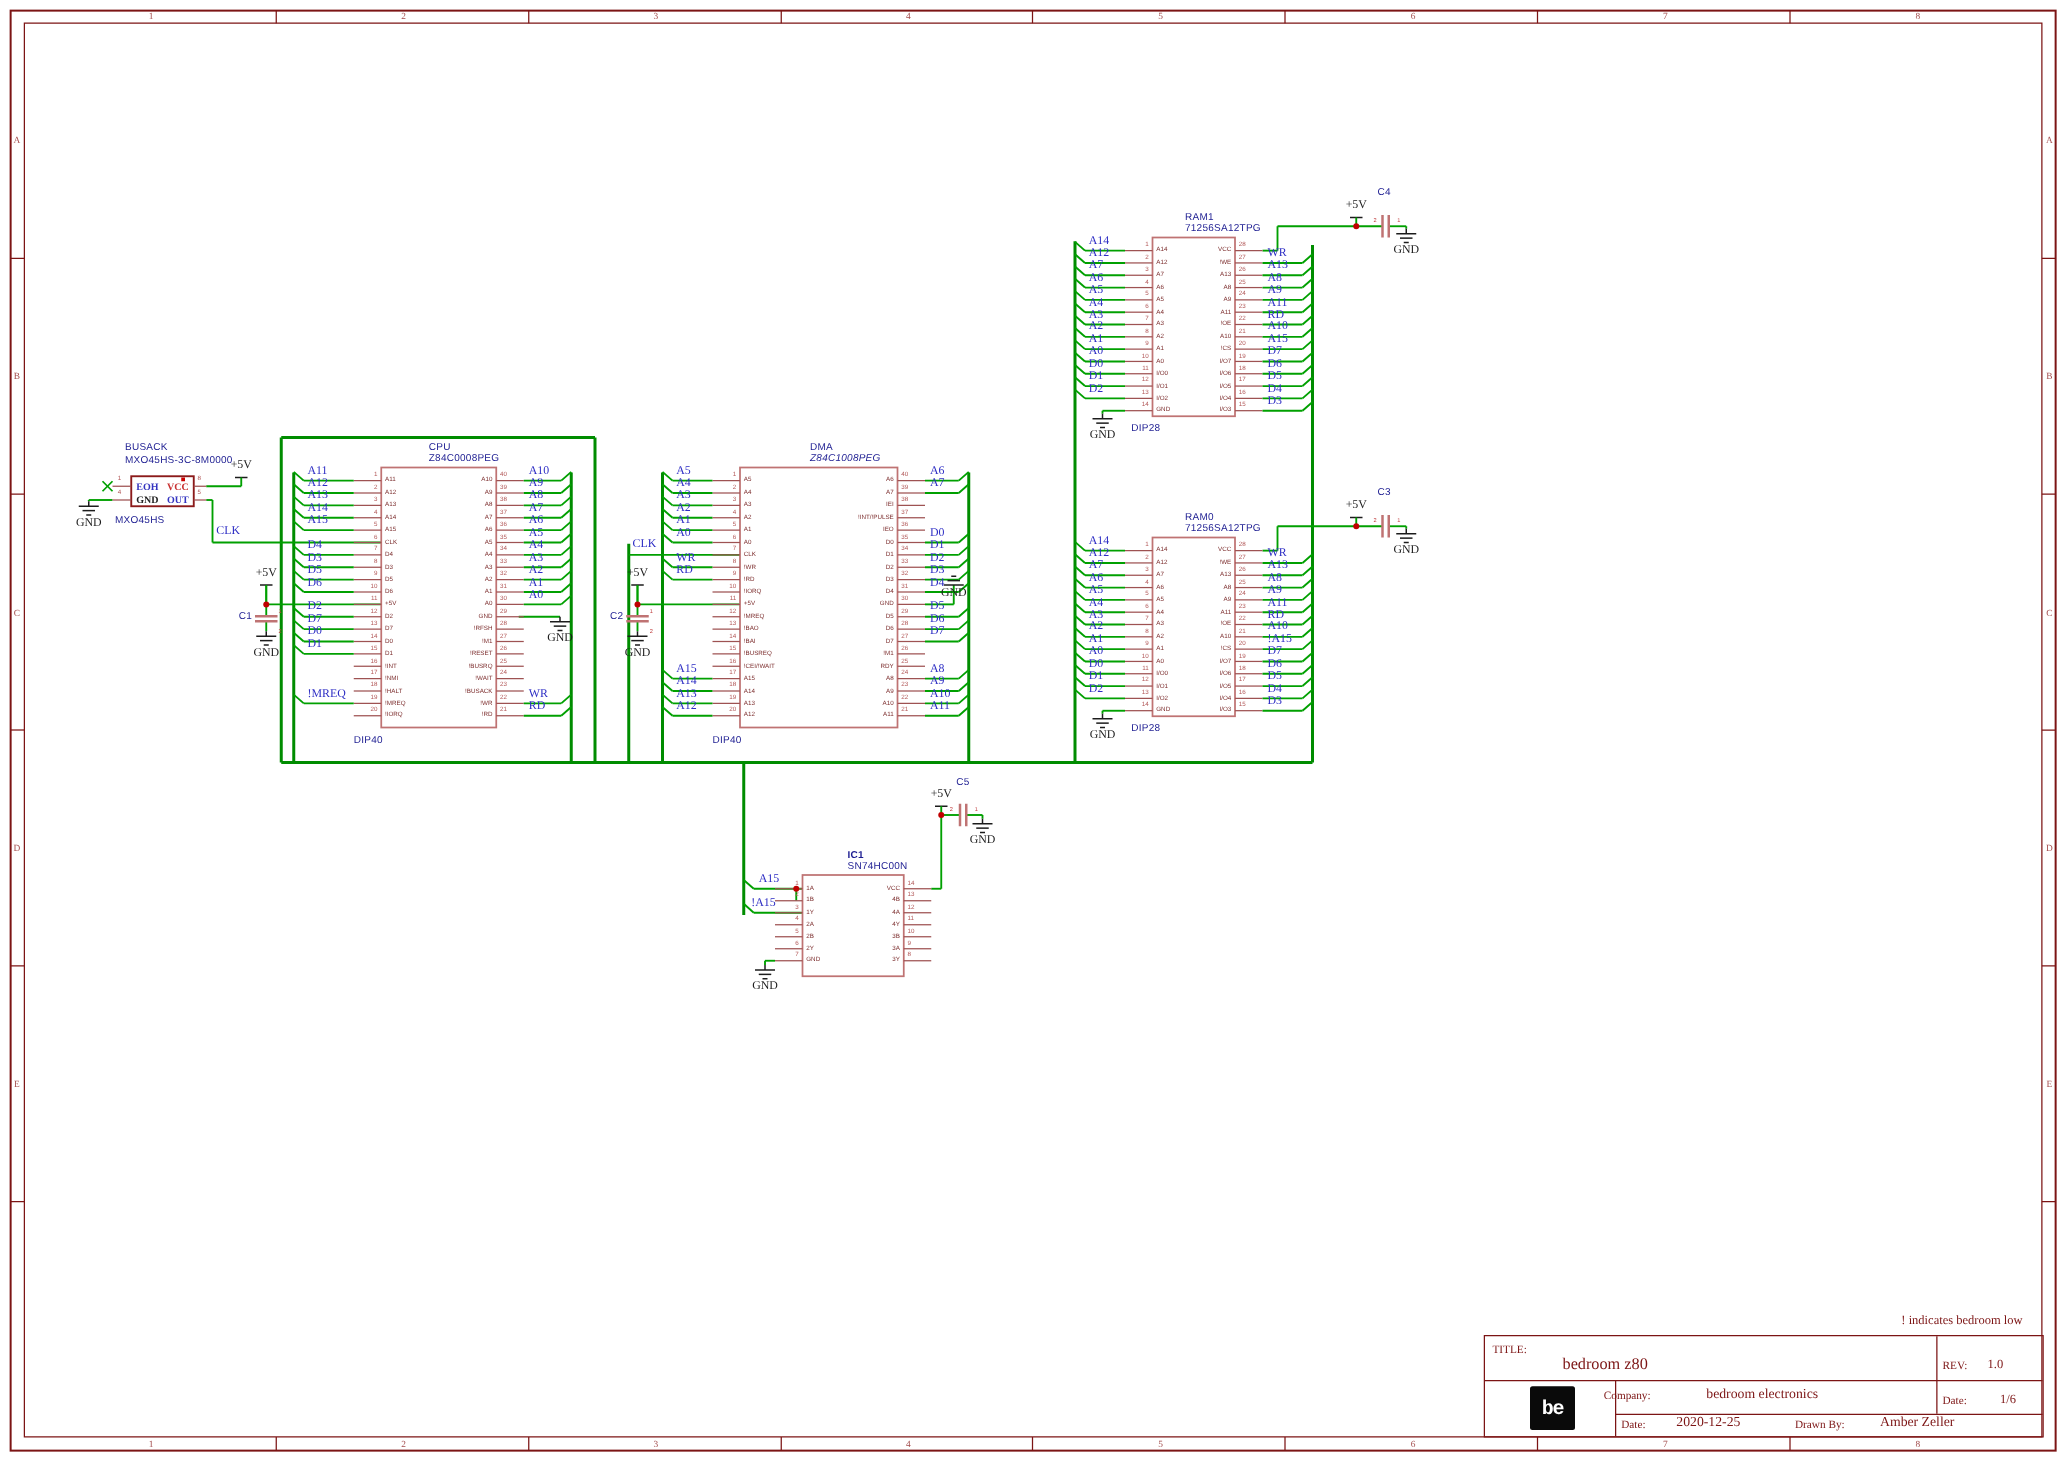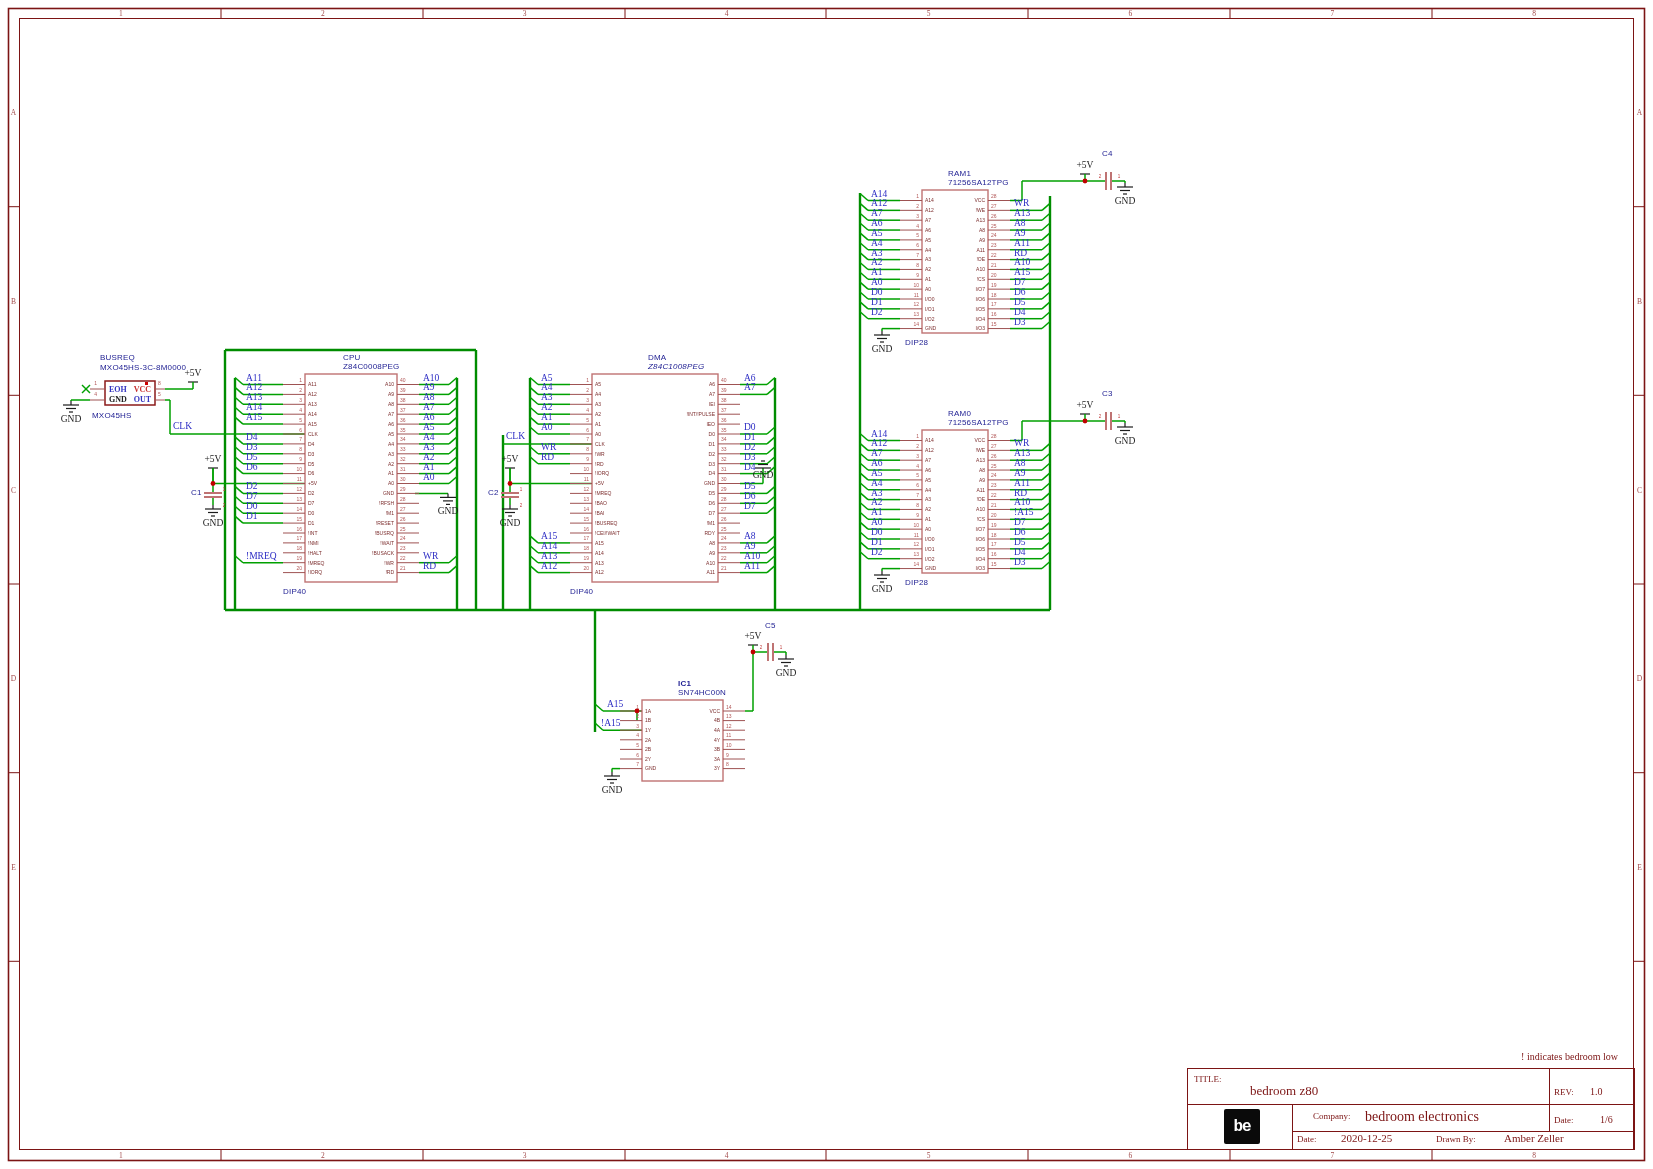--- a/index.html
+++ b/index.html
@@ -563,22 +563,22 @@
   <div id="tblock">
     <div class="tb-line" style="left:0;top:35px;width:446px;height:1px"></div>
     <div class="tb-line" style="left:104px;top:62px;width:342px;height:1px"></div>
     <div class="tb-line" style="left:104px;top:35px;width:1px;height:45px"></div>
     <div class="tb-line" style="left:361px;top:0;width:1px;height:62px"></div>
     <div class="cell lab" style="left:6px;top:5px">TITLE:</div>
     <div class="cell" style="left:62px;top:14px;font-size:13px">bedroom z80</div>
     <div class="cell lab" style="left:366px;top:18px">REV:</div>
     <div class="cell" style="left:402px;top:17px;font-size:10px">1.0</div>
     <div id="logo">be</div>
-    <div class="cell lab" style="left:125px;top:42px">Company:</div>
-    <div class="cell" style="left:177px;top:40px;font-size:14px">bedroom electronics</div>
+    <div class="cell lab" style="left:95px;top:42px">Company:</div>
+    <div class="cell" style="left:177px;top:40px;font-size:11px">bedroom electronics</div>
     <div class="cell lab" style="left:366px;top:46px">Date:</div>
     <div class="cell" style="left:412px;top:45px;font-size:10px">1/6</div>
     <div class="cell lab" style="left:109px;top:65px">Date:</div>
     <div class="cell" style="left:153px;top:63px;font-size:11px">2020-12-25</div>
     <div class="cell lab" style="left:248px;top:65px">Drawn By:</div>
     <div class="cell" style="left:316px;top:63px;font-size:11px">Amber Zeller</div>
   </div>
 <div class="t frm tc" style="left: 120.9px; top: 17px;">1</div>
     <div class="t frm tc" style="left: 120.9px; top: 1159px;">1</div>
     <div class="t frm tc" style="left: 322.8px; top: 17px;">2</div>
@@ -1017,21 +1017,21 @@
     <div class="t pno" style="left: 726px; top: 728.7px;">12</div>
     <div class="t pn tr" style="left: 720px; top: 733px;">4A</div>
     <div class="t pno" style="left: 726px; top: 738.3px;">11</div>
     <div class="t pn tr" style="left: 720px; top: 742.6px;">4Y</div>
     <div class="t pno" style="left: 726px; top: 747.9px;">10</div>
     <div class="t pn tr" style="left: 720px; top: 752.2px;">3B</div>
     <div class="t pno" style="left: 726px; top: 757.5px;">9</div>
     <div class="t pn tr" style="left: 720px; top: 761.8px;">3A</div>
     <div class="t pno" style="left: 726px; top: 767.1px;">8</div>
     <div class="t pn tr" style="left: 720px; top: 771.4px;">3Y</div>
-    <div class="t ttl" style="left: 100px; top: 362px;">BUSREQ</div>
+    <div class="t ttl" style="left: 100px; top: 362px;">BUSACK</div>
     <div class="t ttl" style="left: 100px; top: 372px;">MXO45HS-3C-8M0000</div>
     <div class="t ttl" style="left: 92px; top: 420px;">MXO45HS</div>
     <div class="t pno tr" style="left: 97px; top: 386px;">1</div>
     <div class="t pno tr" style="left: 97px; top: 397px;">4</div>
     <div class="t pno" style="left: 158px; top: 386px;">8</div>
     <div class="t pno" style="left: 158px; top: 397px;">5</div>
     <div class="t xtl" style="left: 109px; top: 394px; color: rgb(52, 52, 192);">EOH</div>
     <div class="t xtl" style="left: 109px; top: 404px; color: rgb(34, 34, 34);">GND</div>
     <div class="t xtl tr" style="left: 151px; top: 394px; color: rgb(200, 48, 48);">VCC</div>
     <div class="t xtl tr" style="left: 151px; top: 404px; color: rgb(52, 52, 192);">OUT</div>

